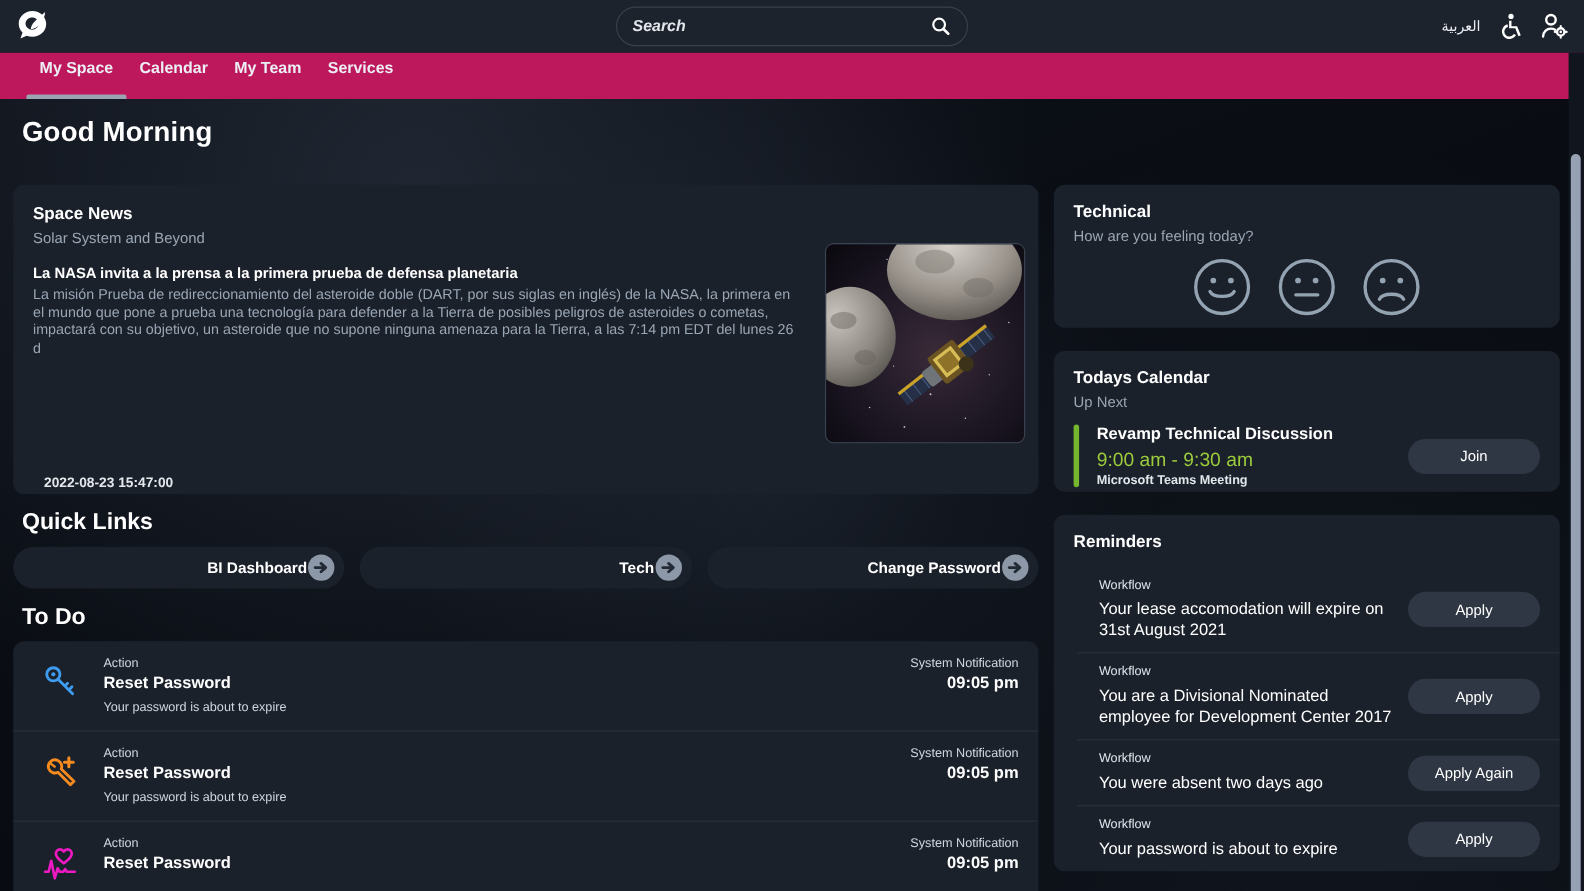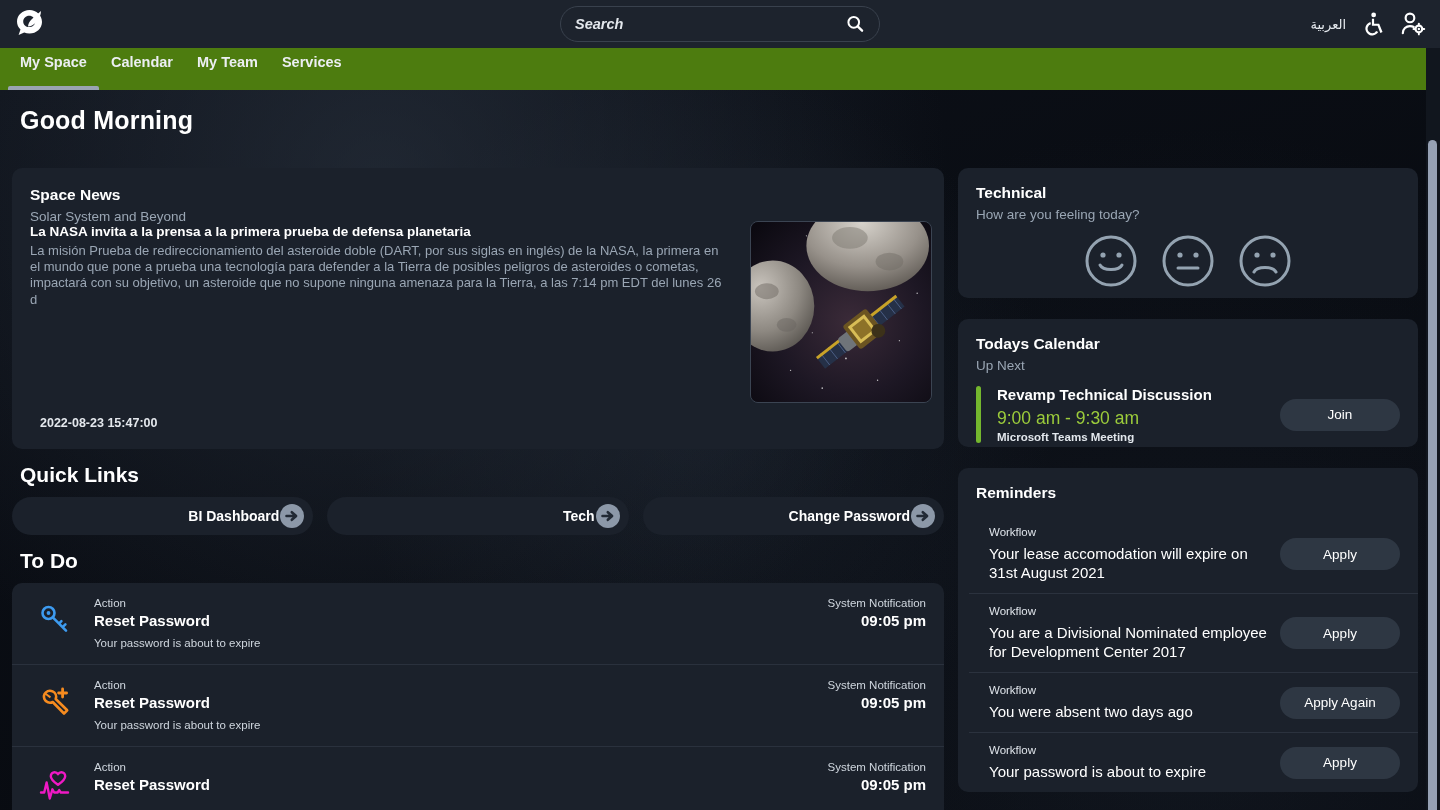--- a/index.html
+++ b/index.html
@@ -58,24 +58,24 @@
     font-size: 13px;
     color: #e8ecf1;
     direction: rtl;
     font-family: "DejaVu Sans", sans-serif;
   }
   .ticon { width: 26px; height: 26px; display:block; }
 
   
   .tabbar {
     height: 42px;
-    background: #4d7c0f;
+    background: #be185d;
     display: flex;
     align-items: flex-end;
-    padding-left: 8px;
+    padding-left: 24px;
     position: relative;
   }
   .tab {
     font-size: 14.5px;
     font-weight: bold;
     color: #eceff3;
     padding: 6px 12px 0 12px;
     height: 42px;
     position: relative;
     cursor: pointer;
@@ -125,26 +125,26 @@
 
   .card {
     background: #1b212b;
     border-radius: 10px;
   }
 
   
   .news-card { padding: 18px 18px 14px 18px; height: 281px; position: relative; }
   .news-title { font-size: 15.5px; font-weight: bold; color: #ffffff; }
   .news-sub { font-size: 13.5px; color: #9aa6b4; margin-top: 5px; }
-  .news-head { font-size: 13.5px; font-weight: bold; color: #ffffff; }
+  .news-head { font-size: 13.5px; font-weight: bold; color: #ffffff; margin-top: 17px; }
   .news-body {
     font-size: 13px; color: #9aa6b4; line-height: 16.2px;
     margin-top: 4px; width: 700px;
   }
-  .news-date { position: absolute; left: 28px; bottom: 19px; font-size: 12.5px; font-weight: bold; color: #e4e8ed; }
+  .news-date { position: absolute; left: 28px; bottom: 3px; font-size: 12.5px; font-weight: bold; color: #e4e8ed; }
   .news-img {
     position: absolute; right: 12px; top: 53px;
     width: 182px; height: 182px;
     border-radius: 8px;
     border: 1px solid #3b4452;
     overflow: hidden;
   }
   .news-img svg { display:block; width:100%; height:100%; }
 
   
@@ -214,21 +214,21 @@
     font-size: 13.5px;
     font-family: "Liberation Sans", sans-serif;
     cursor: pointer;
     align-self: center;
   }
 
   
   .rem-card { margin-top: 21px; padding: 16px 0 0 0; overflow: hidden; }
   .rem-title { font-size: 15.5px; font-weight: bold; color: #ffffff; padding: 0 18px 0 18px; }
   .rem-list { margin-top: 13px; }
-  .rem-row { display: flex; align-items: center; padding-left: 6px; }
+  .rem-row { display: flex; align-items: center; padding-left: 16px; }
   .rem-accent { width: 5px; flex: 0 0 auto; }
   .rem-inner {
     flex: 1;
     display: flex; align-items: center;
     padding: 11px 18px 11px 20px;
     border-bottom: 1px solid #2b323e;
   }
   .rem-row:last-child .rem-inner { border-bottom: none; }
   .rem-mid { flex: 1; padding-right: 12px; }
   .rem-kind { font-size: 11.5px; color: #dfe4ea; }

